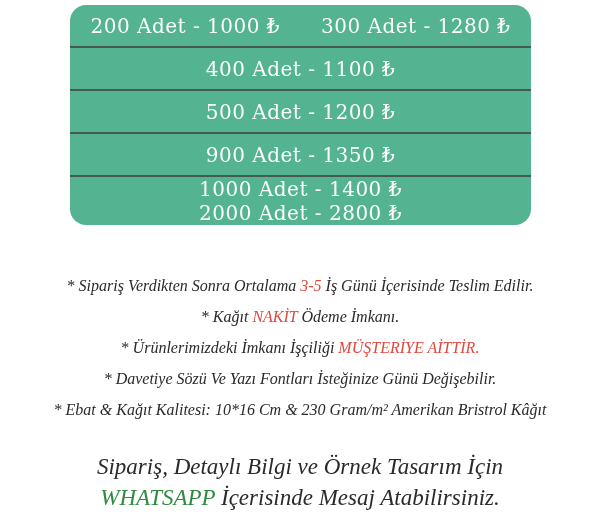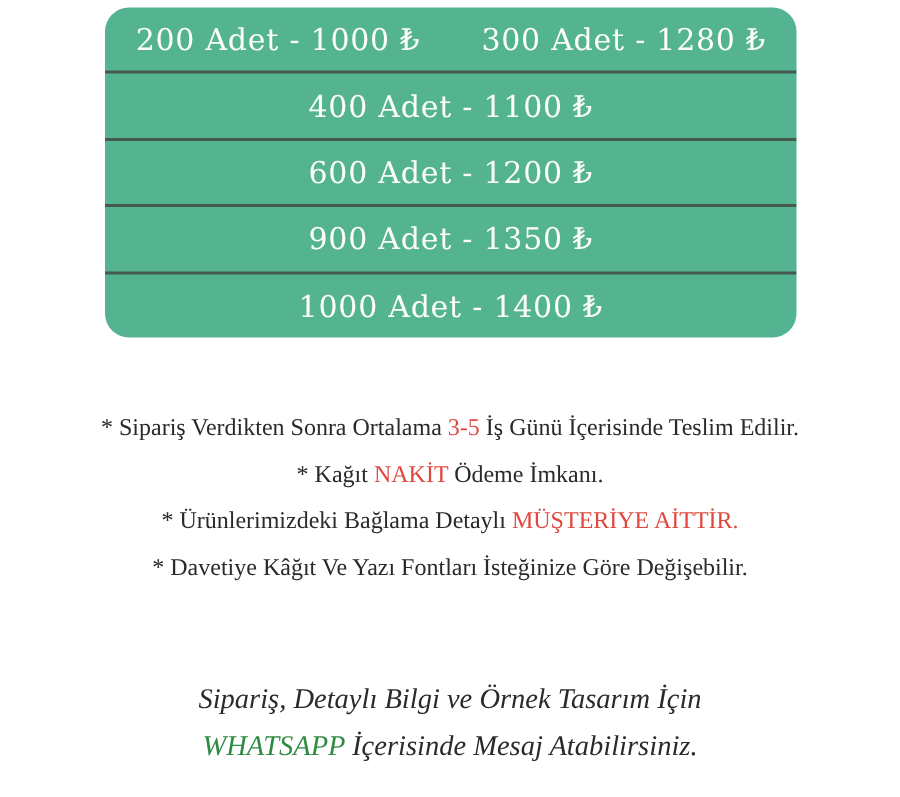--- a/index.html
+++ b/index.html
@@ -53,73 +53,76 @@
     position: absolute;
     top: 270px;
     left: 0;
     width: 600px;
     text-align: center;
   }
   .note {
     margin: 0;
     height: 31px;
     line-height: 31px;
+    font-style: italic;
     font-size: 16px;
     color: var(--body-text, #2b2a28);
     white-space: nowrap;
   }
   .hl-red { color: var(--accent-red, #e0483e); }
   
   .footer {
     position: absolute;
     top: 451px;
     left: 0;
     width: 600px;
     text-align: center;
   }
   .footer p {
     margin: 0;
     height: 31px;
     line-height: 31px;
     font-style: italic;
-    font-size: 19px;
+    font-size: 23px;
     color: var(--body-text, #2b2a28);
     white-space: nowrap;
   }
   .hl-green { color: var(--accent-green, #2e8b40); }
 </style>
 </head>
 <body>
 
 <div class="page">
 
   <div class="price-table">
     <div class="price-row">
       <div class="price-cell">200 Adet - 1000 ₺</div>
       <div class="price-cell">300 Adet - 1280 ₺</div>
     </div>
     <div class="price-row">
       <div class="price-cell">400 Adet - 1100 ₺</div>
     </div>
     <div class="price-row">
-      <div class="price-cell">600 Adet - 1200 ₺</div>
+      <div class="price-cell">500 Adet - 1200 ₺</div>
     </div>
     <div class="price-row">
       <div class="price-cell">900 Adet - 1350 ₺</div>
     </div>
     <div class="price-row">
       <div class="price-cell">1000 Adet - 1400 ₺</div>
+      <div class="price-cell">2000 Adet - 2800 ₺</div>
     </div>
   </div>
 
   <div class="notes">
     <p class="note"><span>* Sipariş Verdikten Sonra Ortalama </span><span class="hl-red">3-5</span><span> İş Günü İçerisinde Teslim Edilir.</span></p>
     <p class="note"><span>* Kağıt </span><span class="hl-red">NAKİT</span><span> Ödeme İmkanı.</span></p>
-    <p class="note"><span>* Ürünlerimizdeki Bağlama Detaylı </span><span class="hl-red">MÜŞTERİYE AİTTİR.</span><span></span></p>
-    <p class="note"><span>* Davetiye Kâğıt Ve Yazı Fontları İsteğinize Göre Değişebilir.</span></p>
+    <p class="note"><span>* Ürünlerimizdeki İmkanı İşçiliği </span><span class="hl-red">MÜŞTERİYE AİTTİR.</span><span></span></p>
+    <p class="note"><span>* Davetiye Sözü Ve Yazı Fontları İsteğinize Günü Değişebilir.</span></p>
+    <p class="note"><span>* Ebat &amp; Kağıt Kalitesi: 10*16 Cm &amp; 230 Gram/m² Amerikan Bristrol Kâğıt</span></p>
   </div>
 
   <div class="footer">
     <p>Sipariş, Detaylı Bilgi ve Örnek Tasarım İçin</p>
     <p><span class="hl-green">WHATSAPP</span><span> İçerisinde Mesaj Atabilirsiniz.</span></p>
   </div>
 
 </div>
 
 </body></html>

